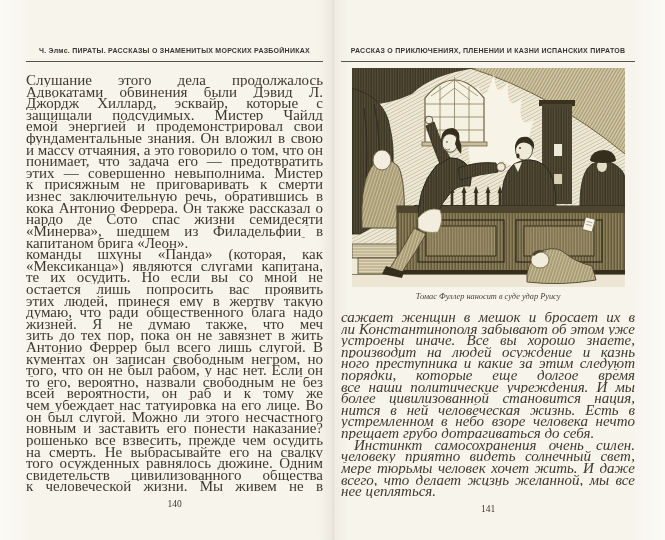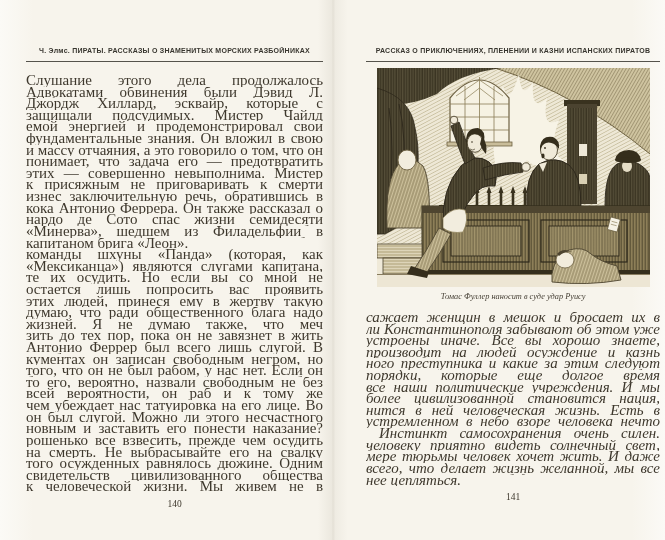--- a/index.html
+++ b/index.html
@@ -10,21 +10,21 @@
     width:665px;height:540px;position:relative;overflow:hidden;
     background:var(--paper);
     font-family:"Liberation Serif", serif;
   }
   .spread{position:absolute;inset:0;
     background:linear-gradient(90deg,#fbfaf6 0%,var(--paper) 5%,var(--paper) 95%,#fbfaf6 100%);}
   .gutter-shadow{position:absolute;left:318px;top:0;width:30px;height:540px;
     background:linear-gradient(90deg,rgba(90,80,55,0) 0%,rgba(90,80,55,.07) 45%,rgba(90,80,55,.12) 50%,rgba(90,80,55,.05) 58%,rgba(90,80,55,0) 100%);}
   .page{position:absolute;top:47px;}
   .page.left{left:26px;width:297px;}
-  .page.right{left:366px;width:294px;}
+  .page.right{left:341px;width:294px;}
   .running-head{
     font-family:"Liberation Sans", sans-serif;font-weight:bold;font-size:7px;line-height:8px;
     letter-spacing:.25px;text-align:center;color:var(--head-ink);white-space:nowrap;overflow:hidden;}
   .head-rule{border:0;border-top:1.4px solid var(--rule);margin:6px 0 0 0;}
   .body-text{margin-top:13px;}
   .page.right .body-text{margin-top:10px;font-style:italic;}
   .tl{font-size:15px;line-height:11.62px;height:11.62px;color:var(--ink);overflow:hidden;}
   .tl.j{text-align:justify;text-align-last:justify;}
   .tl.ind{text-indent:13px;}
   .folio{margin-top:6px;text-align:center;font-size:9.5px;color:var(--ink);}
@@ -227,20 +227,21 @@
         <div class="tl j">сажает женщин в мешок и бросает их в Босфор, а жите-</div>
         <div class="tl j">ли Константинополя забывают об этом уже через час. Мы</div>
         <div class="tl j">устроены иначе. Все вы хорошо знаете, какое впечатление</div>
         <div class="tl j">производит на людей осуждение и казнь одного-единствен-</div>
         <div class="tl j">ного преступника и какие за этим следуют волнения и бес-</div>
         <div class="tl j">порядки, которые еще долгое время оказывают влияние на</div>
         <div class="tl j">все наши политические учреждения. И мы знаем, что чем</div>
         <div class="tl j">более цивилизованной становится нация, тем больше це-</div>
         <div class="tl j">нится в ней человеческая жизнь. Есть в глазах, облике и</div>
         <div class="tl j">устремленном в небо взоре человека нечто святое, что за-</div>
+        <div class="tl">прещает грубо дотрагиваться до себя.</div>
         <div class="tl j ind">Инстинкт самосохранения очень силен. Даже в цепях</div>
         <div class="tl j">человеку приятно видеть солнечный свет, даже в сырой ка-</div>
         <div class="tl j">мере тюрьмы человек хочет жить. И даже если нас лишить</div>
         <div class="tl j">всего, что делает жизнь желанной, мы все равно будем за</div>
         <div class="tl">нее цепляться.</div>
       </div>
     <div class="folio">141</div>
   </div>
 </div>
 

